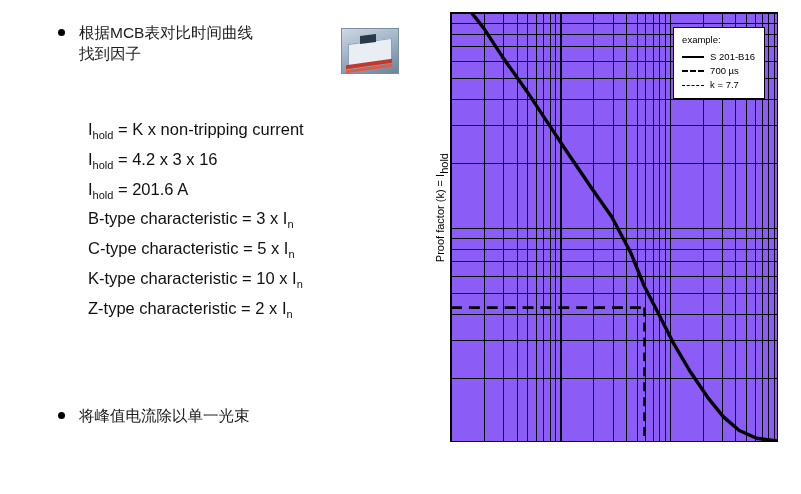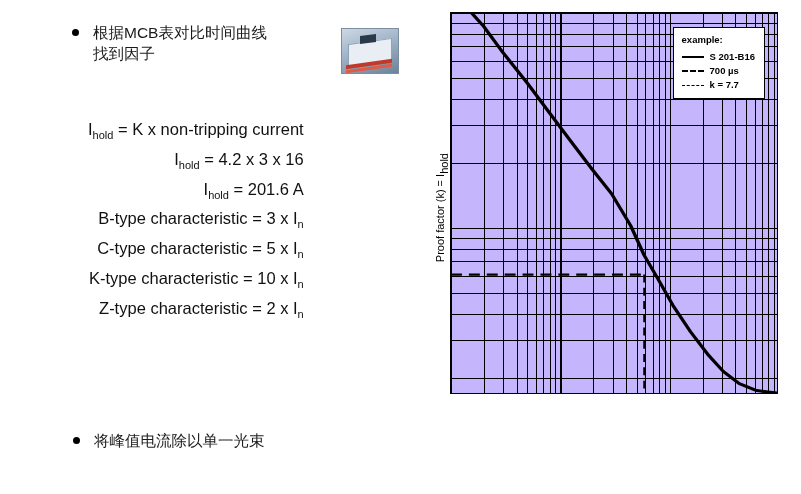--- a/index.html
+++ b/index.html
@@ -35,22 +35,22 @@
     margin-top: 7px;
     flex: 0 0 auto;
   }
   .cn-text {
     color: #1b1b1b;
     font-size: 15.5px;
     line-height: 21px;
     white-space: pre-line;
   }
 
-  #bullet-1 { left: 72px; top: 22px; }
-  #bullet-2 { left: 73px; top: 405px; margin-top: 25px; }
+  #bullet-1 { left: 58px; top: 22px; }
+  #bullet-2 { left: 58px; top: 405px; }
 
   #note-block {
     position: absolute;
     left: 88px;
     top: 315px;
     color: #1b1b1b;
     font-size: 15.5px;
     line-height: 23px;
     white-space: pre-line;
   }
@@ -94,21 +94,20 @@
   }
 
   
   #equations {
     position: absolute;
     left: 88px;
     top: 118px;
     color: #111;
     font-size: 16.5px;
     line-height: 23.5px;
-    text-align: right;
   }
   #equations .eq-line { white-space: nowrap; }
   .sub {
     font-size: 11px;
     vertical-align: sub;
   }
 
   
   #chart-panel {
     position: absolute;
@@ -116,26 +115,25 @@
     width: 389px; height: 494px;
     background: #fff;
   }
 
   
   #plot {
     position: absolute;
     left: 38px;   
     top: 12px;
     width: 328px;
-    height: 382px;
+    height: 430px;
     border: 1.6px solid #000;
     box-sizing: border-box;
-    background: #c4b5fd;
+    background: #8b5cf6;
     overflow: hidden;
-    font-weight: bold;
   }
   .vgrid, .hgrid {
     position: absolute;
     background: #000;
   }
   .vgrid { top: 0; bottom: 0; width: 1px; }
   .hgrid { left: 0; right: 0; height: 1px; }
   .vgrid.major { width: 1.3px; }
   .hgrid.major { height: 1.3px; }
 

